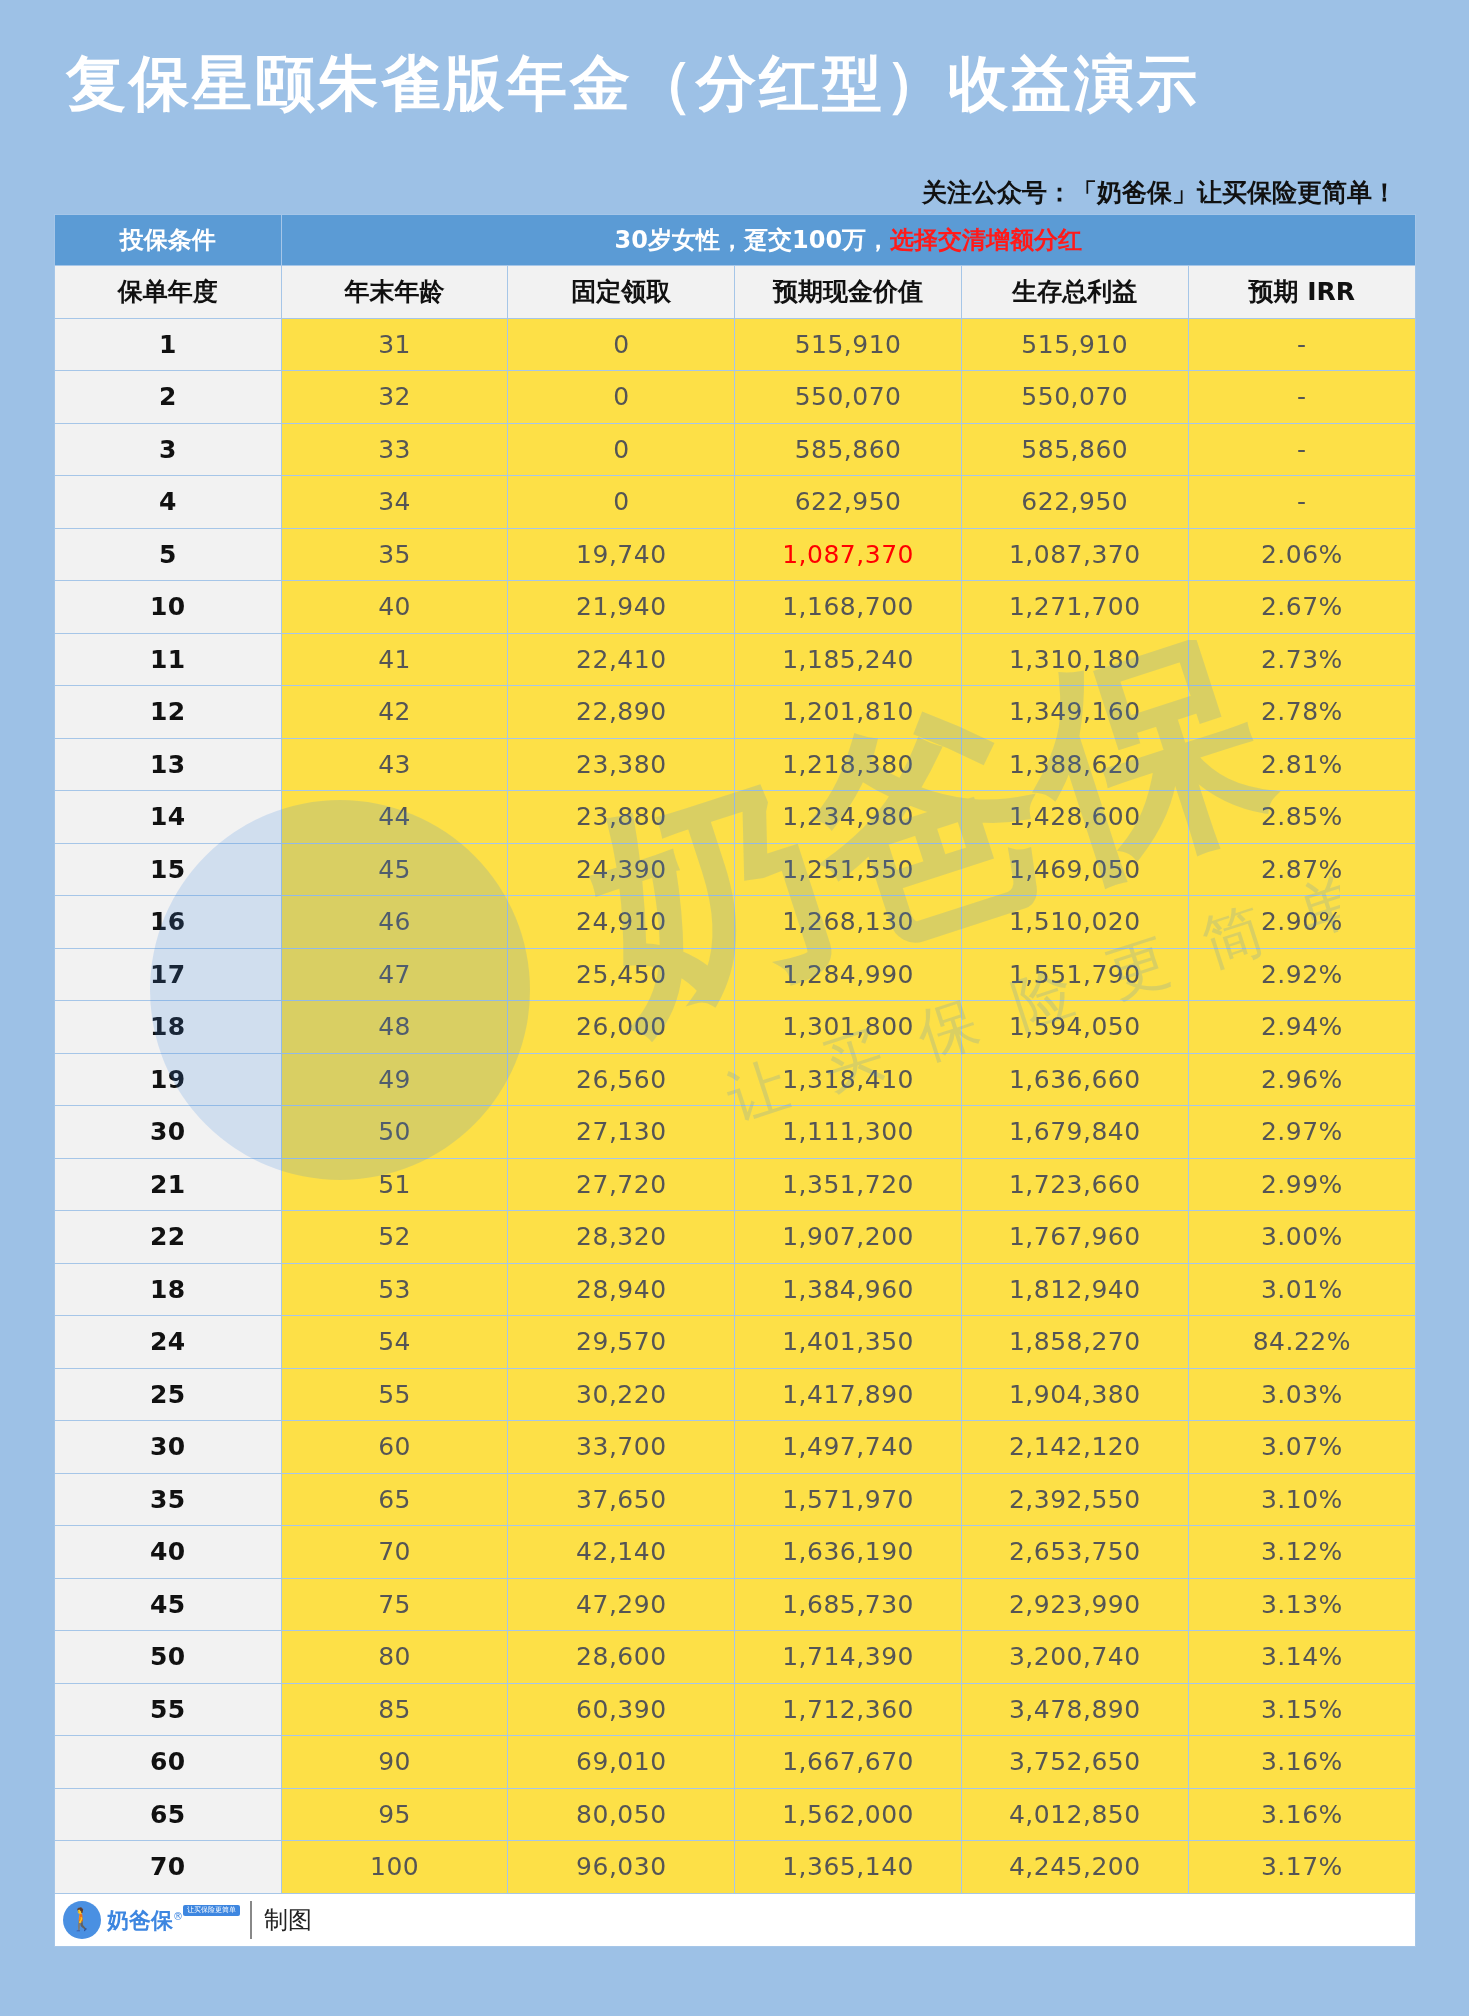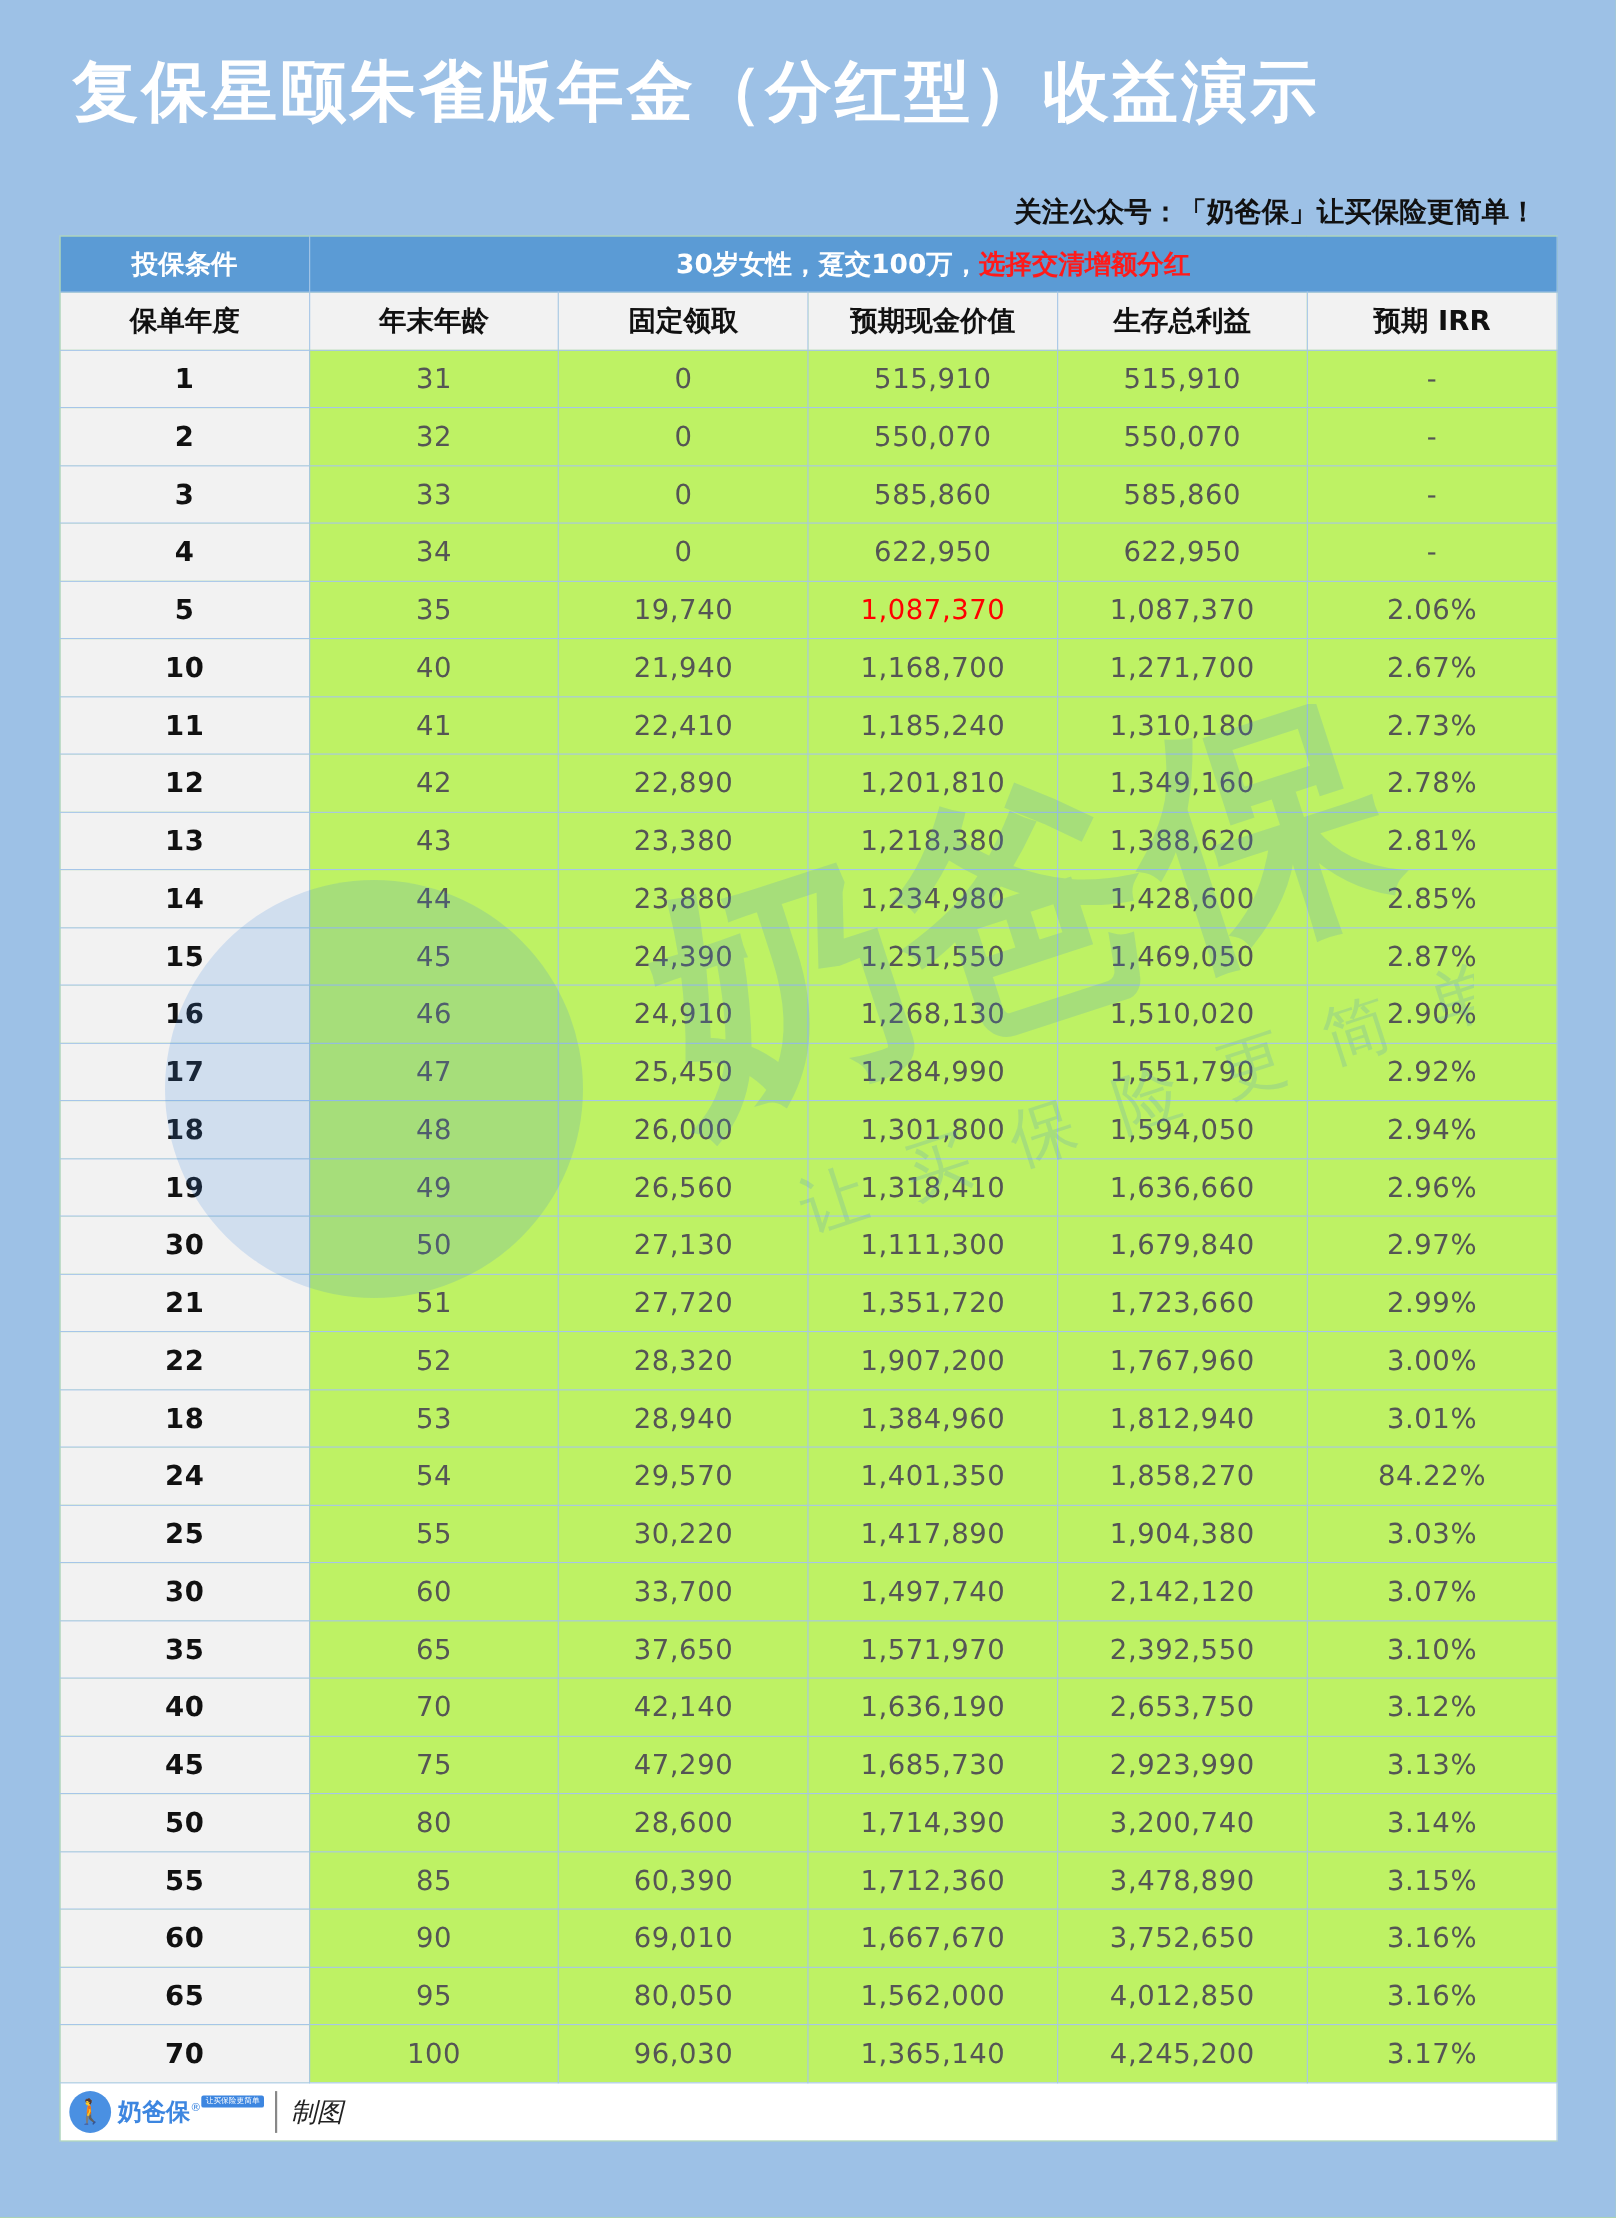--- a/index.html
+++ b/index.html
@@ -31,21 +31,21 @@
       font-size: 25px;
       font-weight: bold;
       color: #111111;
       white-space: nowrap;
     }
     .sheet {
       position: absolute;
       left: 54px;
       top: 214px;
       width: 1362px;
-      background: #bef264;
+      background: #fde047;
     }
     table {
       border-collapse: collapse;
       width: 100%;
       table-layout: fixed;
     }
     td, th {
       border: 1.5px solid #a6c6e8;
       text-align: center;
       padding: 0;
@@ -129,21 +129,20 @@
     }
     .divider {
       width: 2px;
       height: 38px;
       background: #888888;
       margin-right: 12px;
     }
     .maker {
       font-size: 24px;
       color: #222222;
-      font-style: italic;
     }
     .watermark {
       position: absolute;
       left: 140px;
       top: 640px;
       width: 1200px;
       height: 650px;
       pointer-events: none;
       opacity: 0.18;
     }

